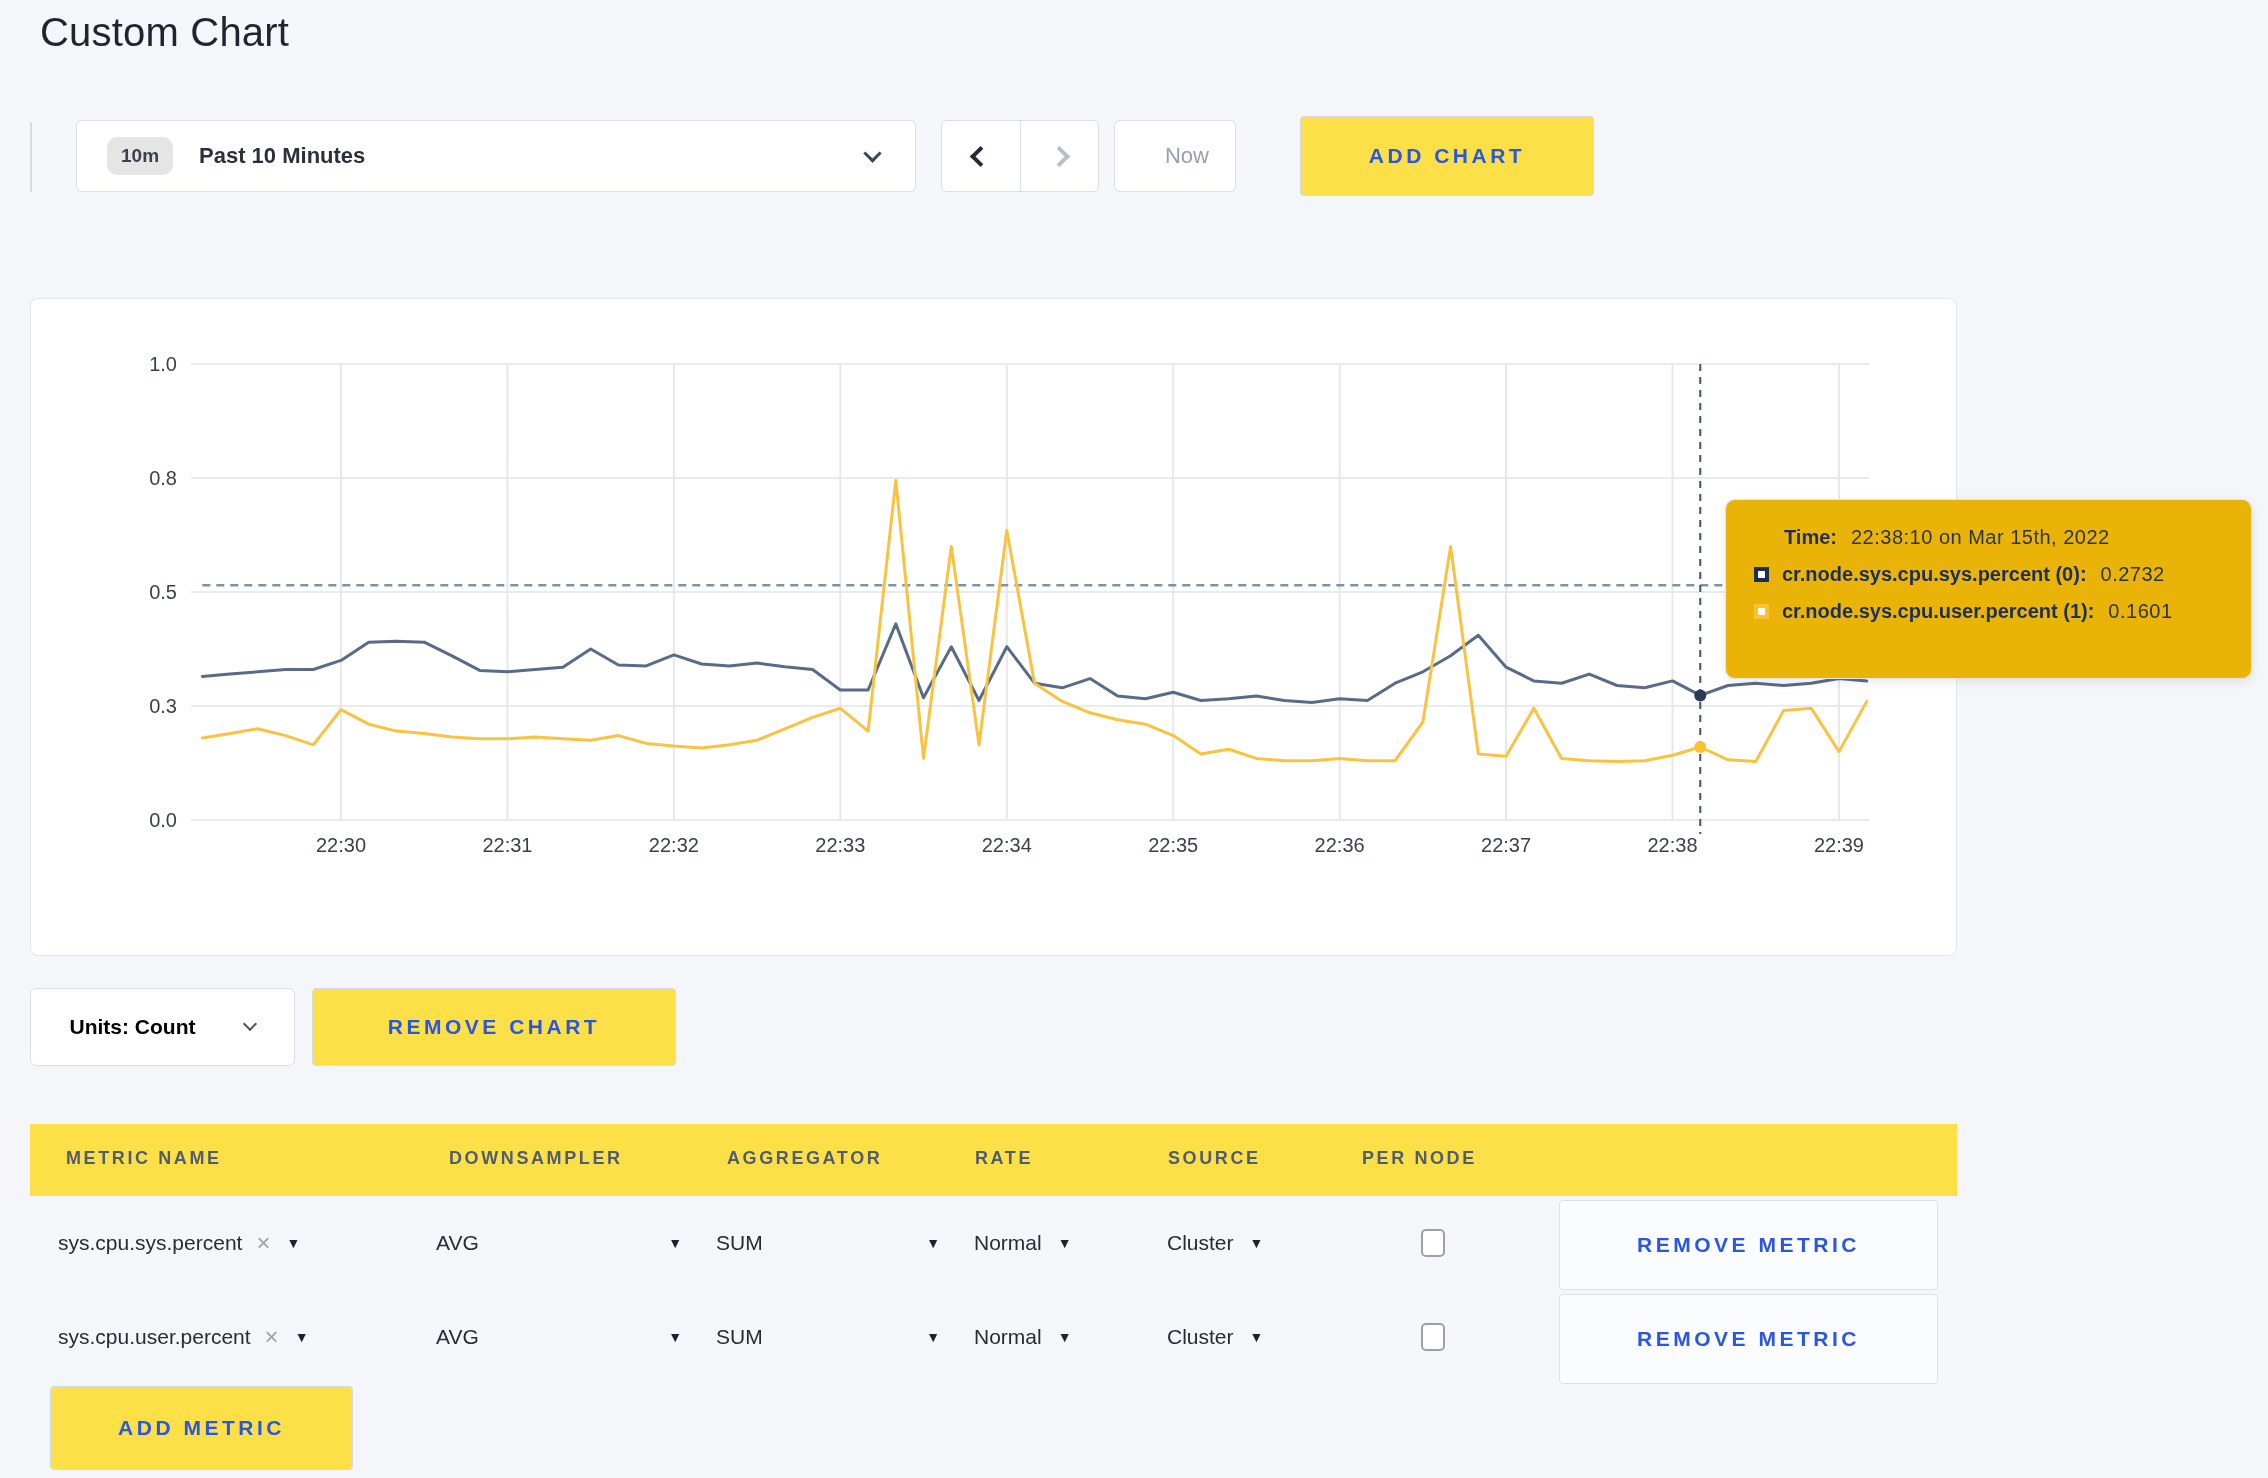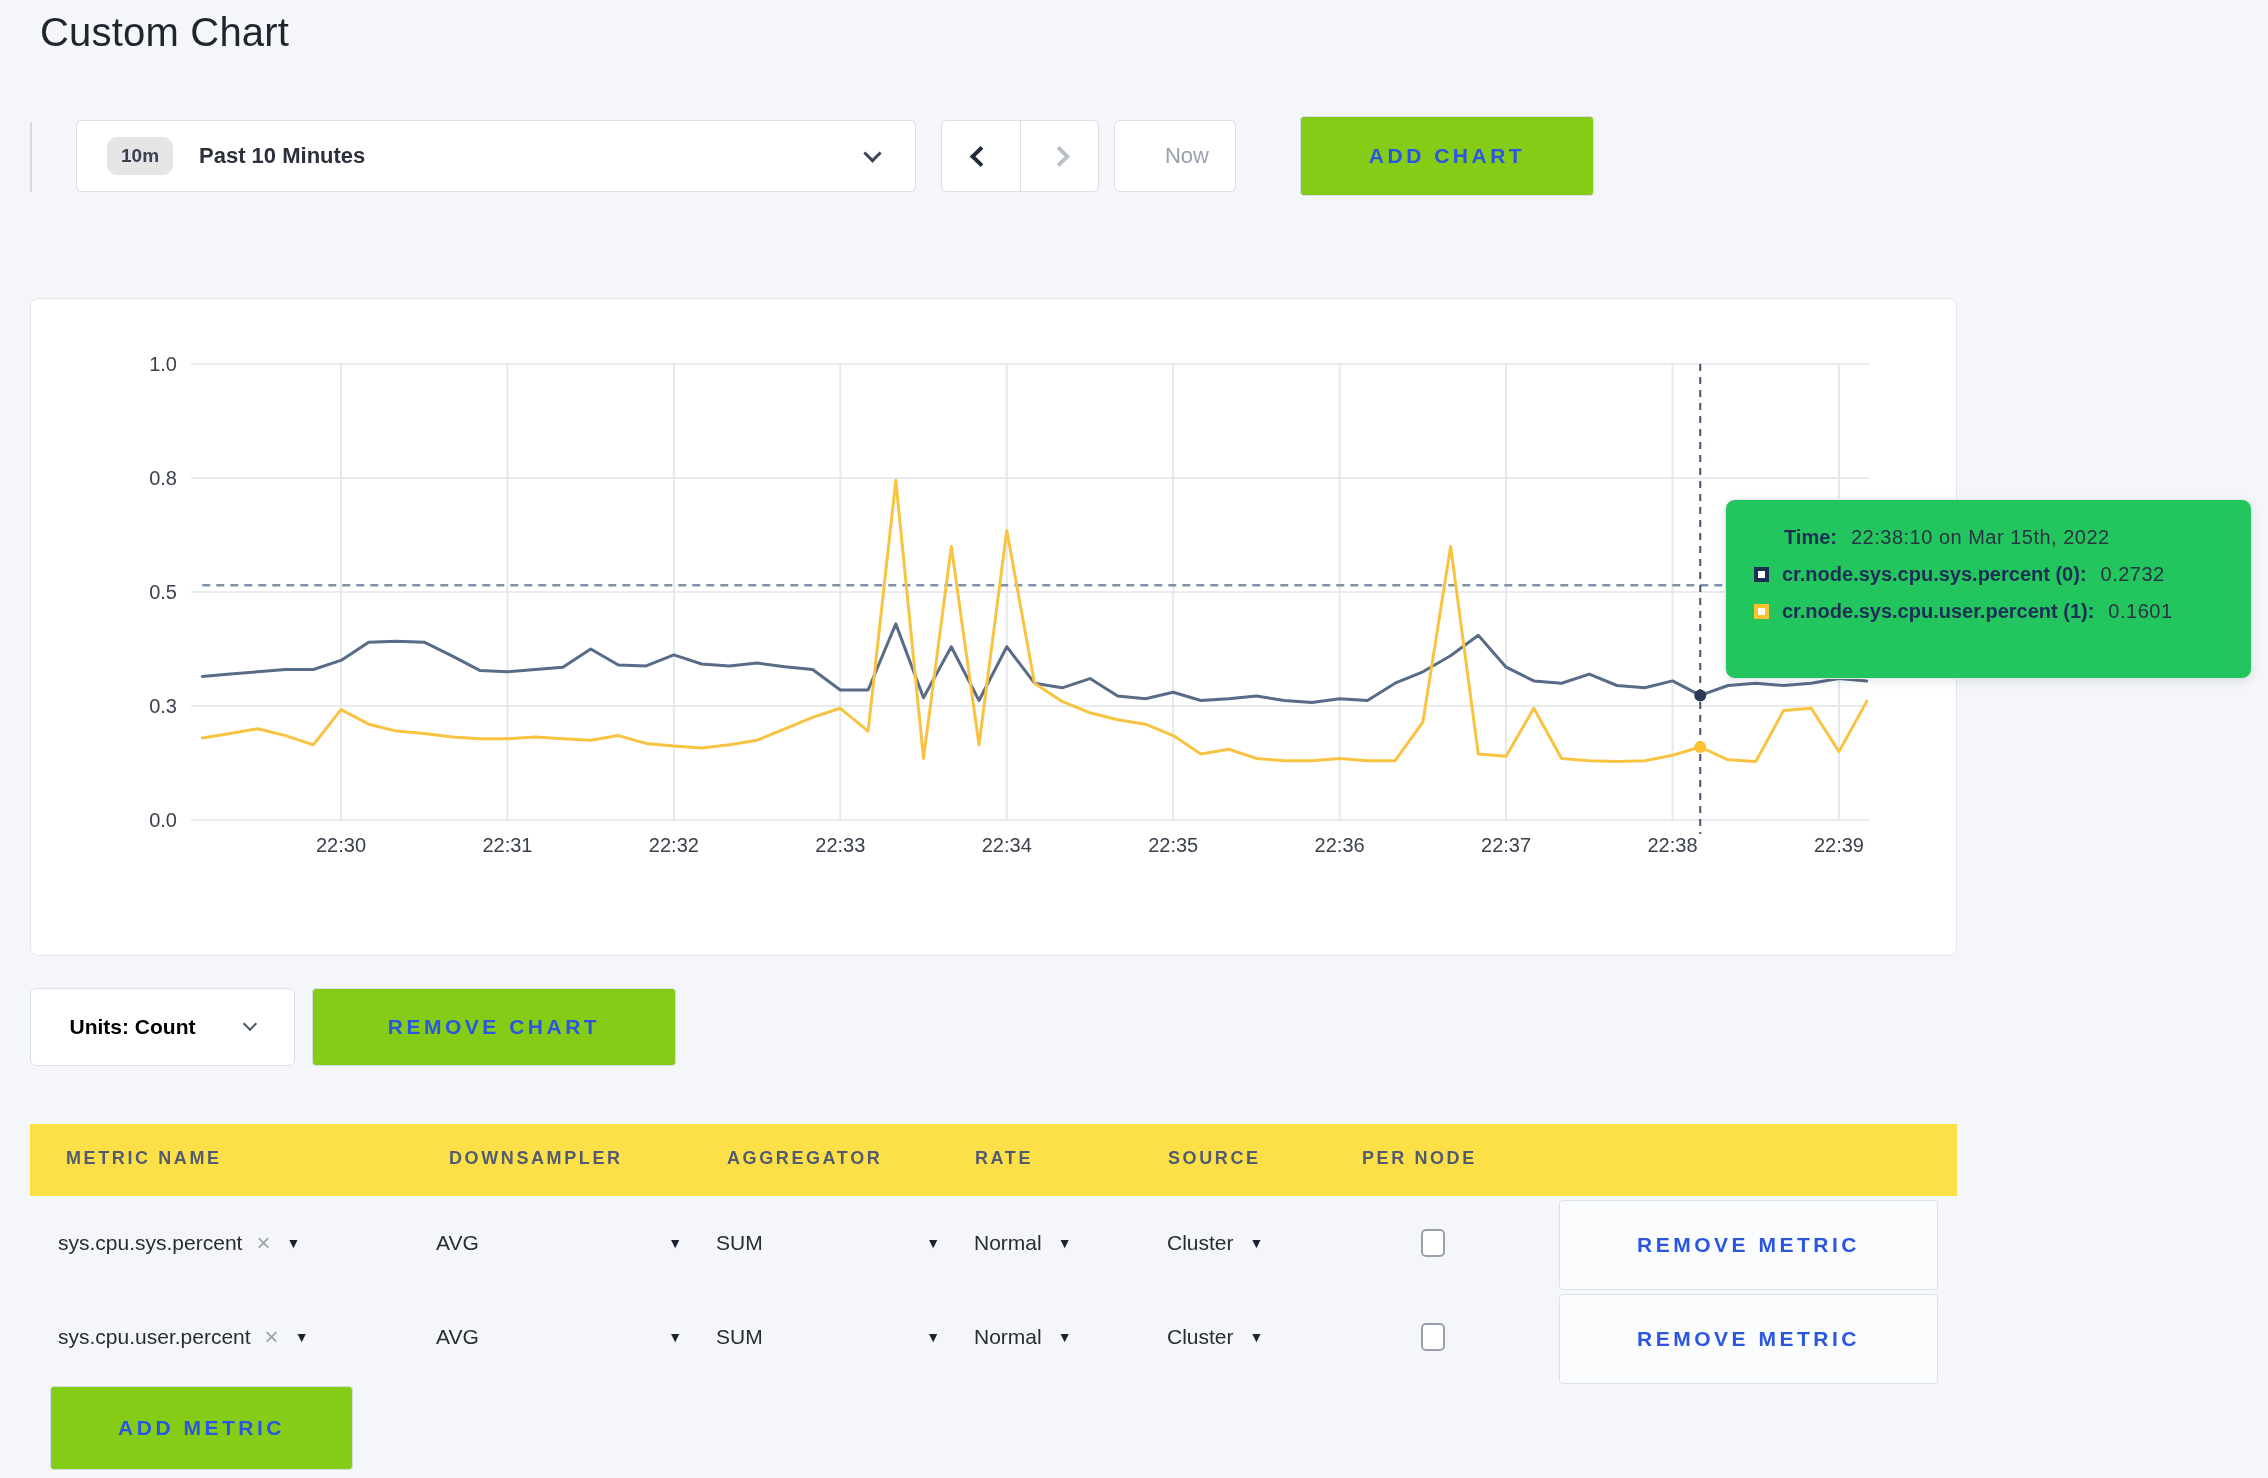--- a/index.html
+++ b/index.html
@@ -44,40 +44,40 @@
     background:#fff; border:1.5px solid #dadee6; border-radius:6px; }
   .navbtn { flex:1; display:flex; align-items:center; justify-content:center; background:transparent; border:none; cursor:pointer; }
   #prev-time-button { border-right:1.5px solid #dee1e8; }
   #now-button {
     left:1114px; top:120px; width:122px; height:72px;
     font-size:22px; color:#9aa1ad; font-weight:500; cursor:default;
     font-family:"Liberation Sans", sans-serif;
     padding-left:24px;
   }
   .blue-btn {
-    background:#84cc16; border:1.5px solid #d4dae8; border-radius:4px;
+    background:#fde047; border:1.5px solid #d4dae8; border-radius:4px;
     color:#2b57e0; font-weight:600; letter-spacing:3.5px;
     font-size:21px; cursor:pointer; text-align:center;
     font-family:"Liberation Sans", sans-serif;
     display:flex; align-items:center; justify-content:center;
   }
   #add-chart-button { left:1300px; top:116px; width:294px; height:80px; }
 
   
   #chart-card {
     left:30px; top:250px; width:1927px; height:658px;
     background:#ffffff; border:1.5px solid #e3e6ec; border-radius:8px;margin-top:48px;
   }
   #chart-svg { position:absolute; left:0; top:0; }
   #chart-svg text { font-family:"Liberation Sans", sans-serif; fill:#3a414d; font-size:20px; }
 
   
   #chart-tooltip {
     left:1725px; top:499px; width:527px; height:180px;
-    background:#22c55e; border:1px solid #e2e5ea; border-radius:10px;
+    background:#eab308; border:1px solid #e2e5ea; border-radius:10px;
     box-shadow:0 3px 10px rgba(40,50,70,0.10);
     padding:26px 0 0 28px;
     font-size:20px; color:#1d2e55;
   }
   .tt-row { display:flex; align-items:center; margin-bottom:14px; }
   #tooltip-time-row { padding-left:30px; }
   .tt-label { font-weight:bold; color:#1d2e55; }
   .tt-value { color:#2b3442; margin-left:14px; letter-spacing:0.5px; }
   .tt-swatch { width:15px; height:15px; border:4px solid #1d2e55; margin-right:13px; flex:none; background:#fff; }
   .tt-name { font-weight:bold; color:#1d2e55; }

